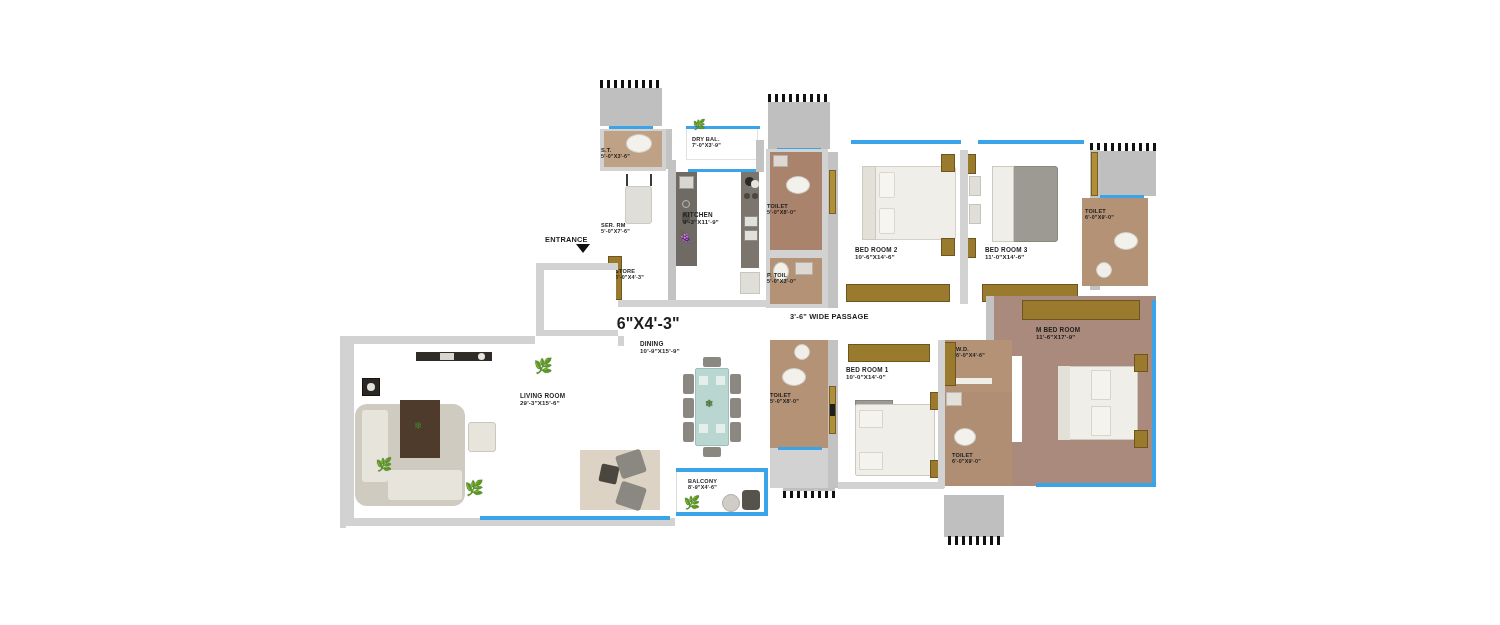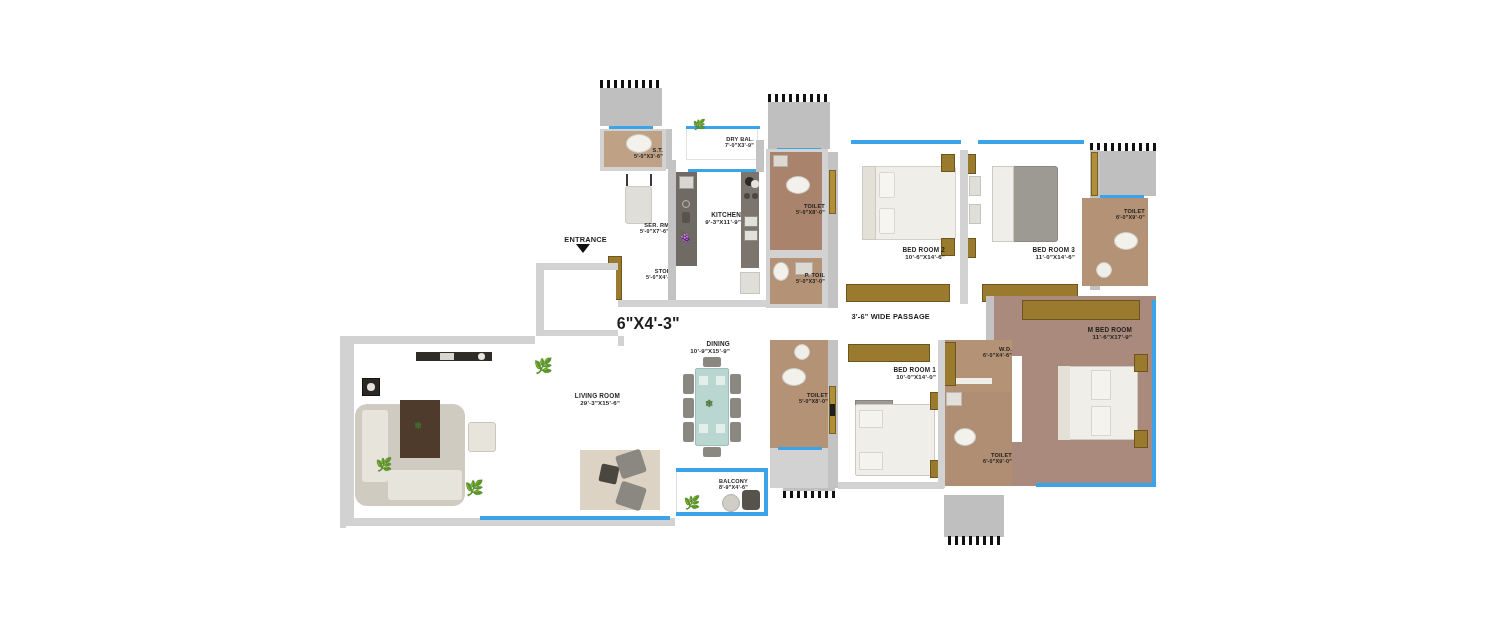--- a/index.html
+++ b/index.html
@@ -32,21 +32,21 @@
   .rugbrown{background:#4e3b2c;}
   .table-teal{background:#b9d6d0;}
   .chair{background:#8b8881;}
   .lightgrey{background:#e0ded8;}
 
   
   .hatch{position:absolute;height:9px;
     background-image:repeating-linear-gradient(90deg,#111 0 3px,transparent 3px 7px);}
 
   
-  .lbl{position:absolute;color:#1d1d1d;text-align:right;
+  .lbl{position:absolute;color:#1d1d1d;text-align:left;
        font-family:"Liberation Sans", sans-serif;white-space:nowrap;
        line-height:1.15;letter-spacing:.2px;}
   .lbl .n{display:block;font-size:7.6px;font-weight:700;}
   .lbl .d{display:block;font-size:7.2px;font-weight:600;}
   .lbl.sm .n{font-size:6.4px;}
   .lbl.sm .d{font-size:6.1px;}
   .lbl.xs .n{font-size:5.6px;}
   .lbl.xs .d{font-size:5.4px;}
   .lbl.one{font-size:7.4px;font-weight:700;}
 

